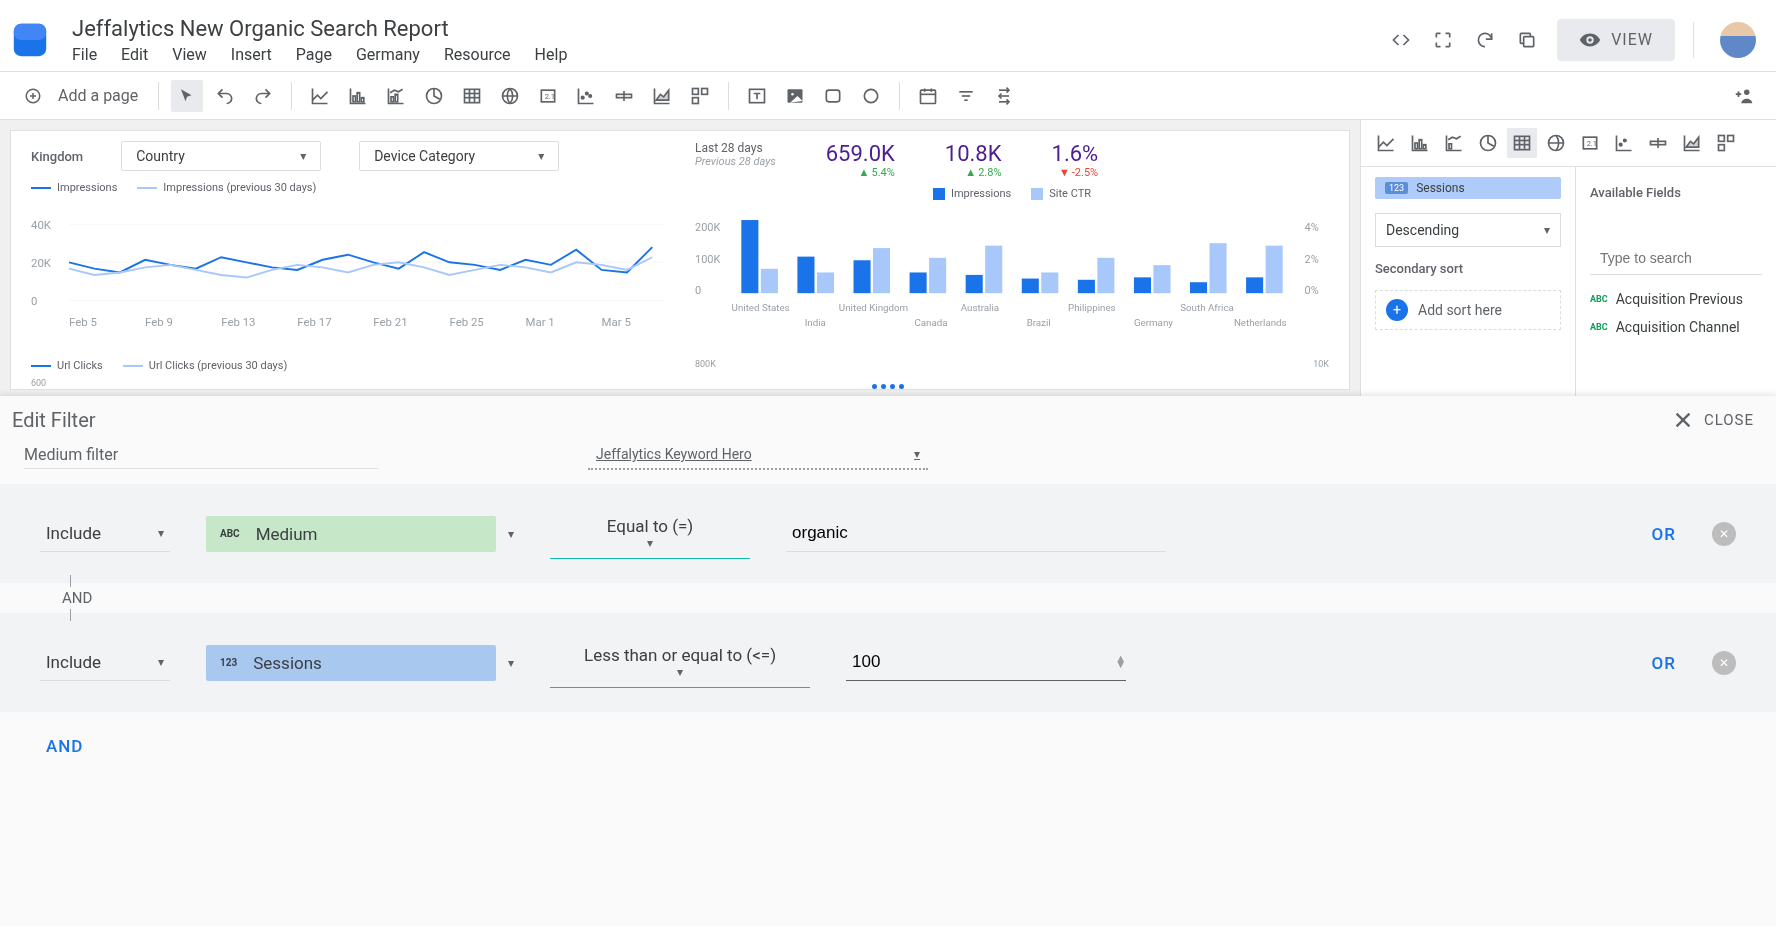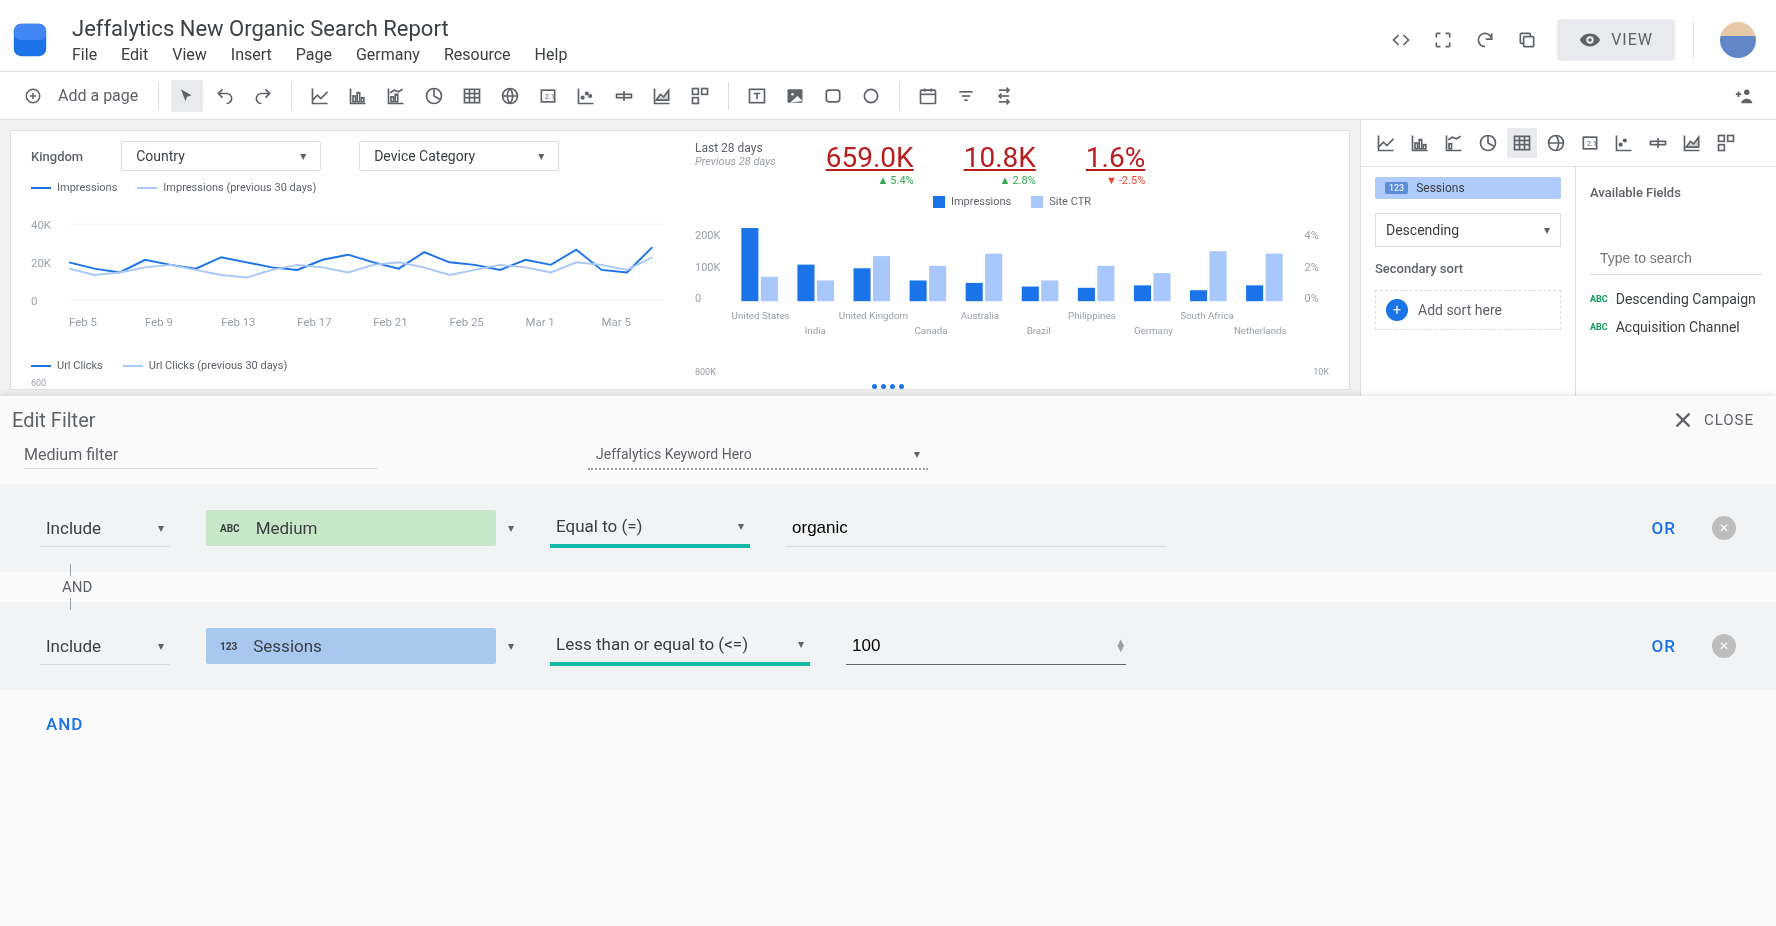--- a/index.html
+++ b/index.html
@@ -36,21 +36,21 @@
 .chart-block { flex: 1; }
 .chart-svg { width: 100%; height: 150px; }
 .legend-row { display: flex; gap: 20px; font-size: 11px; color: #5f6368; margin: 6px 0; }
 .legend-item { display: flex; align-items: center; gap: 6px; }
 .legend-line { width: 20px; height: 2px; display: inline-block; }
 .legend-box { width: 12px; height: 12px; }
 .stats-row { display: flex; align-items: flex-start; gap: 50px; margin-bottom: 8px; }
 .date-info { font-size: 12px; color: #5f6368; }
 .date-info .prev { color: #9aa0a6; font-style: italic; font-size: 11px; }
 .stat { text-align: right; }
-.stat-val { font-size: 28px; color: #b91c1c; text-decoration: underline; }
+.stat-val { font-size: 22px; color: #4c1d95; }
 .stat-delta { font-size: 11px; display: flex; align-items: center; justify-content: flex-end; gap: 2px; }
 .delta-up { color: #34a853; }
 .delta-down { color: #ea4335; }
 
 
 .sidebar { width: 416px; background: #fff; border-left: 1px solid #e0e0e0; display: flex; flex-direction: column; }
 .chart-types { display: flex; gap: 4px; padding: 8px 10px; border-bottom: 1px solid #e0e0e0; overflow: hidden; }
 .ct-icon { width: 30px; height: 30px; display: flex; align-items: center; justify-content: center; color: #5f6368; cursor: pointer; }
 .ct-icon.active { background: #e8eaed; }
 .tabs { display: flex; border-bottom: 1px solid #e0e0e0; }
@@ -73,30 +73,30 @@
 
 .expand-handle { position: absolute; top: 384px; left: 50%; transform: translateX(-50%); z-index: 15; display: flex; gap: 4px; }
 .expand-dot { width: 5px; height: 5px; border-radius: 50%; background: #1a73e8; }
 
 
 .filter-panel { position: absolute; top: 396px; left: 0; right: 0; bottom: 0; background: #fafafa; z-index: 10; box-shadow: 0 -2px 6px rgba(0,0,0,0.1); }
 .filter-header { display: flex; justify-content: space-between; align-items: center; padding: 12px 22px 8px 12px; }
 .filter-header h2 { font-size: 20px; font-weight: 400; color: #5f6368; }
 .close-btn { display: flex; align-items: center; gap: 10px; cursor: pointer; color: #5f6368; letter-spacing: 1px; font-size: 15px; }
 .filter-top-row { display: flex; align-items: center; gap: 210px; padding: 0 24px 8px; }
-.dotted-select { border-bottom: 2px dotted #9aa0a6; padding: 6px 8px; width: 340px; display: flex; justify-content: space-between; align-items: center; color: #5f6368; }
+.dotted-select { border-bottom: 2px dotted #9aa0a6; padding: 6px 8px; width: 340px; display: flex; justify-content: space-between; align-items: center; color: #5f6368; text-decoration: underline; }
 .filter-row { background: #f1f3f4; padding: 24px 40px; display: flex; align-items: center; gap: 36px; margin: 6px 0; }
 .include-dd { width: 130px; border-bottom: 1px solid #dadce0; padding: 8px 6px; display: flex; justify-content: space-between; align-items: center; cursor: pointer; font-size: 17px; }
 .field-chip { width: 290px; padding: 8px 14px; display: flex; align-items: center; gap: 16px; font-size: 17px; cursor: pointer; border-radius: 2px; }
 .chip-green { background: #c6e7c8; }
 .chip-blue { background: #a8c8f0; }
 .chip-type { font-size: 10px; font-weight: bold; }
 .field-chip-wrap { display: flex; align-items: center; gap: 12px; }
 .dd-caret { color: #5f6368; font-size: 12px; cursor: pointer; }
-.cond-dd { width: 200px; border-bottom: 4px solid #14b8a6; padding: 8px 6px; display: flex; justify-content: space-between; align-items: center; cursor: pointer; font-size: 17px; }
+.cond-dd { width: 200px; border-bottom: 1px solid #14b8a6; padding: 8px 6px; display: flex; justify-content: center; align-items: center; cursor: pointer; font-size: 17px; flex-direction: column; }
 .cond-dd.wide { width: 260px; }
 .value-input { border: none; border-bottom: 1px solid #dadce0; padding: 8px 6px; width: 380px; font-size: 17px; background: transparent; outline: none; }
 .stepper { color: #9aa0a6; font-size: 11px; display: flex; flex-direction: column; line-height: 6px; cursor: pointer; }
 .row-spacer { flex: 1; }
 .or-btn { color: #1a73e8; font-weight: 500; letter-spacing: 1px; font-size: 17px; cursor: pointer; }
 .remove-btn { width: 24px; height: 24px; border-radius: 50%; background: #bdbdbd; color: #fff; display: flex; align-items: center; justify-content: center; cursor: pointer; font-size: 12px; }
 .and-connector { color: #5f6368; font-size: 15px; padding: 0 0 0 62px; position: relative; }
 .and-connector::before, .and-connector::after { content: ""; position: absolute; left: 70px; width: 1px; height: 12px; background: #9aa0a6; }
 .and-connector::before { top: -14px; }
 .and-connector::after { bottom: -14px; }
@@ -565,21 +565,21 @@
         <div class="sb-label" style="margin-bottom:10px">Available Fields</div>
         <div class="search-row">
           <svg width="18" height="18" viewBox="0 0 24 24" stroke="#5f6368" fill="none" stroke-width="2">
               <circle cx="10" cy="10" r="6"></circle>
               <line x1="15" y1="15" x2="20" y2="20"></line>
             </svg>
           <input placeholder="Type to search" style="">
         </div>
         <div class="field-row">
             <span class="abc-badge">ABC</span>
-            <span>Descending Campaign</span>
+            <span>Acquisition Previous</span>
           </div>
         <div class="field-row">
             <span class="abc-badge">ABC</span>
             <span>Acquisition Channel</span>
           </div>
       </div>
     </div>
   </div>
 </div>
 

